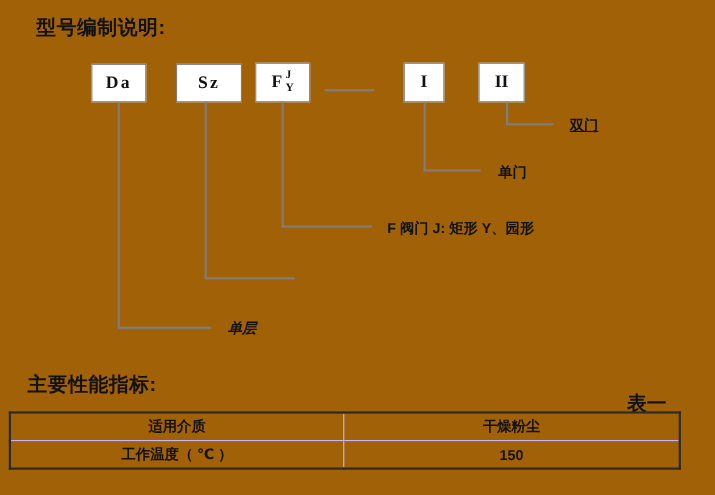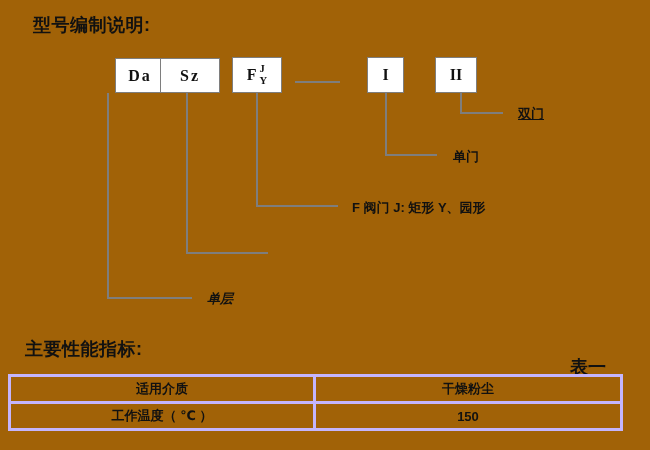--- a/index.html
+++ b/index.html
@@ -50,37 +50,37 @@
   }
 
   table.perf {
     position: absolute; left: 8px; top: 374px;
     width: 590px;
     border-collapse: collapse;
     border: 2px solid #2b2b2b;
     table-layout: fixed;
   }
   table.perf td {
-    border: 3px solid #c4b5fd;
+    border: 1px solid #c4b5fd;
     height: 22px;
     text-align: center; vertical-align: middle;
     font-size: 13px; font-weight: bold; color: #111;
     padding: 1px 4px;
   }
   td.col-name  { width: 294px; }
   td.col-value { width: 296px; }
 </style>
 </head>
 <body>
 
 <div class="page">
 
   <div class="section-title" style="left:33px; top:13px;">型号编制说明:</div>
 
-  <div class="mbox" style="left:83px; top:58px; width:50px; height:35px;margin-left:32px;">
+  <div class="mbox" style="left:83px; top:58px; width:50px; height:35px;">
     <span>Da</span>
   </div>
 
   <div class="mbox" style="left:160px; top:58px; width:60px; height:35px;">
     <span>Sz</span>
   </div>
 
   <div class="mbox fbox" style="left:232px; top:57px; width:50px; height:36px;">
     <span>F</span>
     <span class="fstack">

